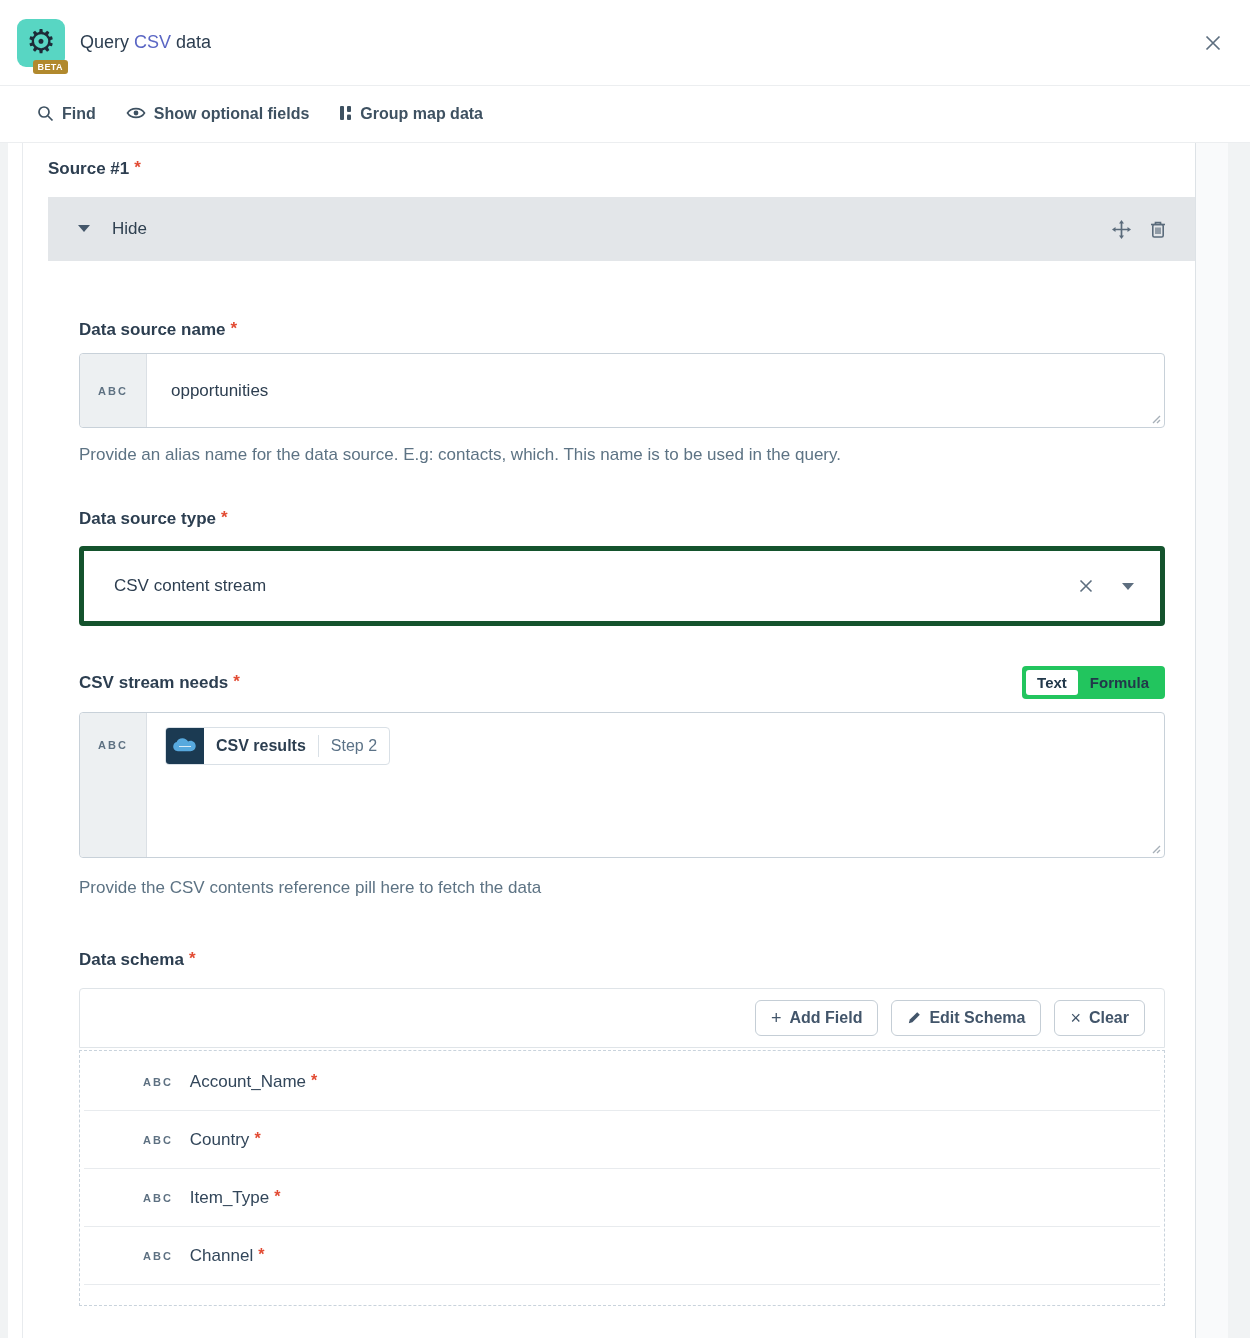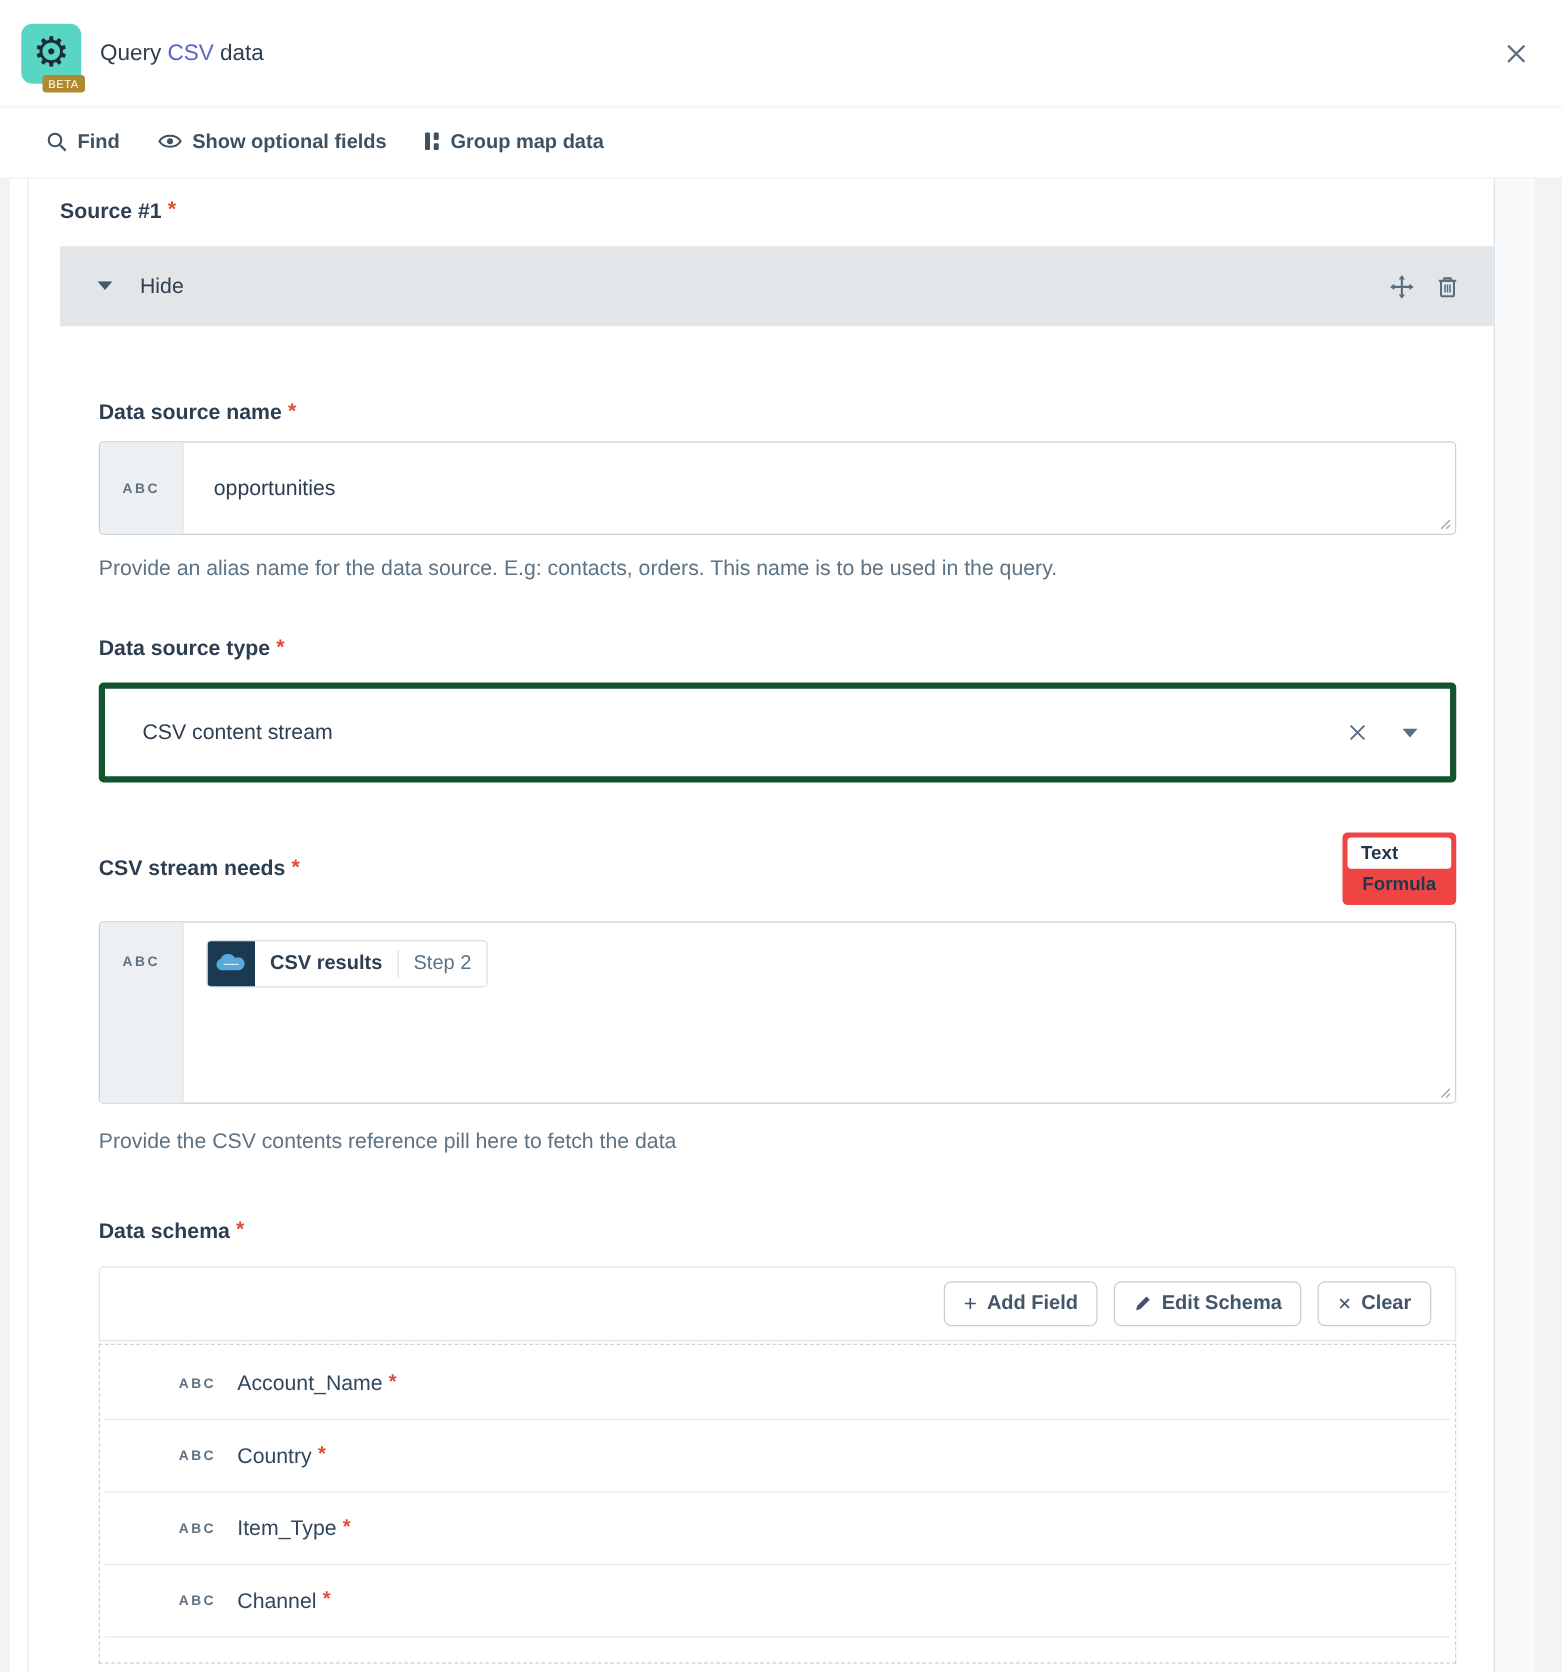--- a/index.html
+++ b/index.html
@@ -6,21 +6,21 @@
   html, body { width: 1250px; background: #fff; }
   body { font-family: "Liberation Sans", sans-serif; color: #2d3e50; overflow: hidden; }
   .page { width: 1250px; height: 1338px; position: relative; background: #fff; overflow: hidden; }
 
   
   .hdr { height: 86px; display: flex; align-items: center; padding: 0 21px 0 17px; border-bottom: 1px solid #eceef0; }
   .app-icon { width: 48px; height: 48px; border-radius: 9px; background: #58d6c3; position: relative;
               display: flex; align-items: center; justify-content: center; flex: 0 0 auto; }
   .gear { font-family: "DejaVu Sans", sans-serif; font-size: 33px; line-height: 1; color: #1d2b38; margin-top: -3px; }
   .beta { position: absolute; right: -3px; bottom: -7px; background: #b1892d; color: #fff; font-size: 9px;
-          font-weight: 400; padding: 2px 5px; border-radius: 3px; letter-spacing: .4px; }
+          font-weight: 700; padding: 2px 5px; border-radius: 3px; letter-spacing: .4px; }
   .title { margin-left: 15px; font-size: 18px; color: #2d3e50; display: flex; gap: 5px; font-weight: 500; }
   .title .lnk { color: #5a66c4; }
   .close-btn { margin-left: auto; background: none; border: none; cursor: pointer; padding: 6px; display: flex; }
 
   
   .toolbar { height: 57px; display: flex; align-items: center; padding-left: 37px; gap: 30px; border-bottom: 1px solid #eceef0; }
   .tool { display: inline-flex; align-items: flex-start; gap: 8px; background: none; border: none; cursor: pointer;
           font-family: inherit; font-size: 16px; font-weight: 700; color: #3e5161; }
 
   
@@ -57,21 +57,21 @@
   .abc { font-size: 11px; font-weight: 700; letter-spacing: 2px; color: #5e7182; }
   .input-value { display: flex; align-items: center; padding-left: 24px; font-size: 17px; color: #2d3e50; flex: 1; }
   .resize-h { position: absolute; right: 3px; bottom: 3px; cursor: nwse-resize; display: flex; }
 
   .selectbox { margin-top: 17px; height: 80px; border: 5px solid #14532d; border-radius: 4px; background: #fff;
                display: flex; align-items: center; padding: 0 26px 0 30px; font-size: 17px; cursor: pointer; }
   .sel-clear { margin-left: auto; background: none; border: none; cursor: pointer; display: flex; padding: 4px; }
   .caret-dn { width: 0; height: 0; border-left: 6px solid transparent; border-right: 6px solid transparent;
               border-top: 7px solid #5d6e7f; margin-left: 24px; }
 
-  .toggle { background: #ef4444; border-radius: 4px; padding: 4px; display: inline-flex; font-size: 15px; color: #22384a; flex-direction: column; }
+  .toggle { background: #22c55e; border-radius: 4px; padding: 4px; display: inline-flex; font-size: 15px; color: #22384a; }
   .tg-on  { background: #fff; border-radius: 3px; padding: 4px 11px; font-weight: 700; cursor: pointer; }
   .tg-off { padding: 4px 12px; font-weight: 600; cursor: pointer; }
 
   .ta-body { padding: 14px 0 0 18px; flex: 1; }
   .pill { display: inline-flex; align-items: center; height: 38px; border: 1px solid #d9e0e6; border-radius: 4px;
           background: #fff; overflow: hidden; cursor: pointer; }
   .pill-icon { width: 38px; height: 38px; background: #1b3a52; display: flex; align-items: center; justify-content: center; }
   .pill-name { padding: 0 12px; font-size: 16px; font-weight: 700; color: #2c3e50; }
   .pill-div { width: 1px; height: 22px; background: #d9e0e6; }
   .pill-step { padding: 0 12px; font-size: 16px; color: #5b7287; }
@@ -180,21 +180,21 @@
           <div class="abc-block">
             <span class="abc">ABC</span>
           </div>
           <div class="input-value">opportunities</div>
           <span class="resize-h">
             <svg width="11" height="11" viewBox="0 0 11 11">
               <path d="M10 3 L3 10 M10 7 L7 10" stroke="#a7b0b8" stroke-width="1.4"></path>
             </svg>
           </span>
         </div>
-        <div class="help">Provide an alias name for the data source. E.g: contacts, orders. This name is to be used in the query.</div>
+        <div class="help">Provide an alias name for the data source. E.g: contacts, which. This name is to be used in the query.</div>
 
         <div class="f-label lbl-row2">
           <span>Data source type</span><span class="req">*</span>
         </div>
         <div class="selectbox">
           <span>CSV content stream</span>
           <button class="sel-clear">
             <svg width="16" height="16" viewBox="0 0 16 16">
               <path d="M2.5 2.5 L13.5 13.5 M13.5 2.5 L2.5 13.5" stroke="#5d6e7f" stroke-width="1.6"></path>
             </svg>

